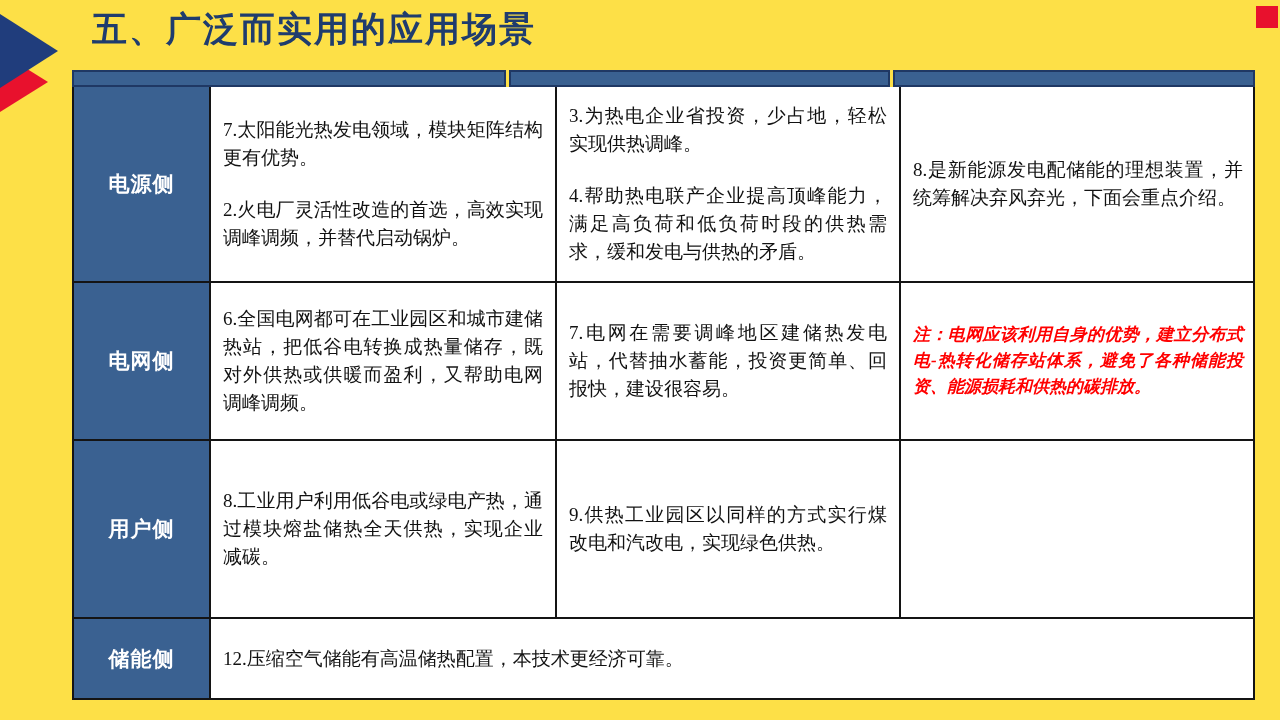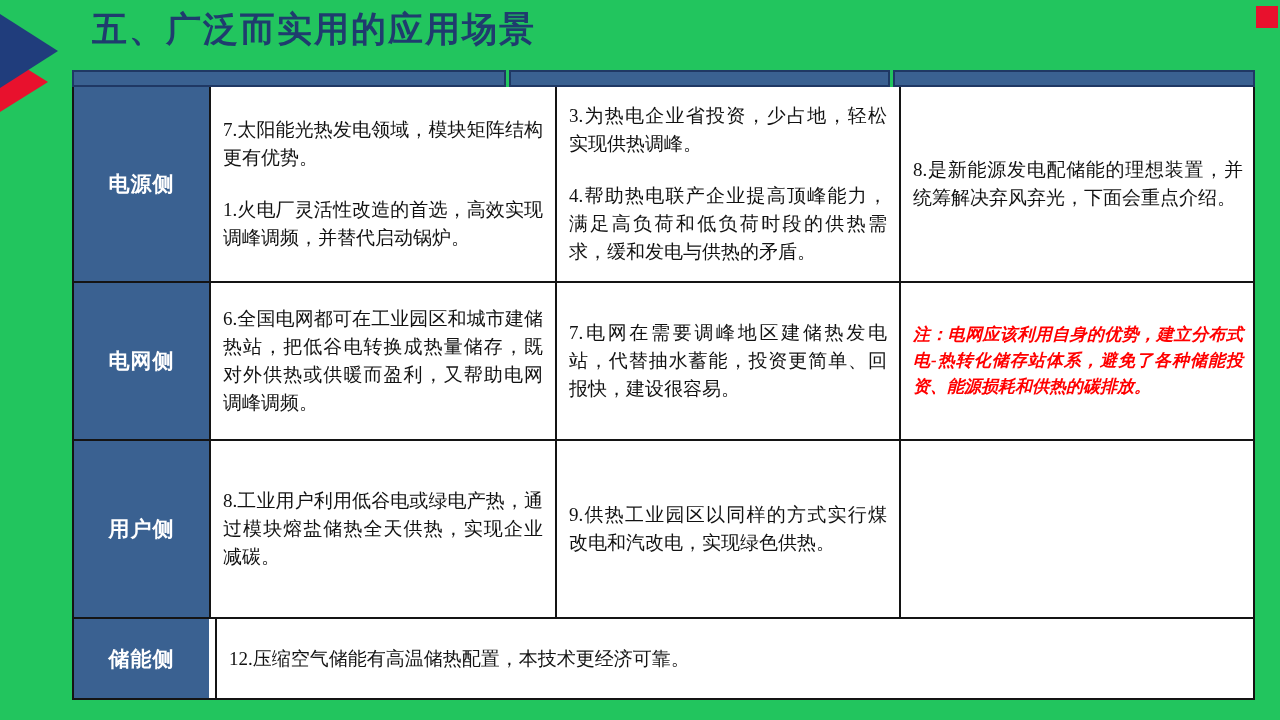--- a/index.html
+++ b/index.html
@@ -1,17 +1,17 @@
 <!DOCTYPE html>
 <html><head>
 <meta charset="utf-8">
 <style>
   html,body{margin:0;padding:0;background:#ffffff;}
   body{width:1280px;height:720px;font-family:"Liberation Serif",serif;}
-  .slide{position:relative;width:1280px;height:720px;background:#22c55e;overflow:hidden;}
+  .slide{position:relative;width:1280px;height:720px;background:#fde047;overflow:hidden;}
 
   
   .logo-red{position:absolute;left:0;top:52px;width:48px;height:60px;background:#e8112d;
             clip-path:polygon(0 0,100% 50%,0 100%);z-index:1;}
   .logo-blue{position:absolute;left:0;top:14px;width:58px;height:74px;background:#203d7c;
              clip-path:polygon(0 0,100% 50%,0 100%);z-index:2;}
 
   
   .corner-square{position:absolute;left:1256px;top:6px;width:22px;height:22px;background:#e8112d;}
 
@@ -21,21 +21,21 @@
   .table-wrap{position:absolute;left:72px;top:70px;width:1183px;}
 
   
   .headerbar{display:flex;gap:3px;height:17px;}
   .headseg{background:#3a6191;border:2px solid #1f3864;box-sizing:border-box;}
   .hs1{width:434px;} .hs2{width:381px;} .hs3{width:362px;}
 
   .tbody{border:2px solid #141414;border-top:none;background:#fff;}
   .trow{display:grid;grid-template-columns:135px 346px 344px 356px;}
   .trow + .trow{border-top:2px solid #141414;}
-  .trow.merged{grid-template-columns:135px 1fr;gap:6px;}
+  .trow.merged{grid-template-columns:135px 1fr;}
   .r-power{height:194px;} .r-grid{height:156px;} .r-user{height:176px;} .r-store{height:79px;}
 
   .cell{border-left:2px solid #141414;box-sizing:border-box;display:flex;flex-direction:column;
         justify-content:center;padding:4px 12px;overflow:hidden;}
   .cell:first-child{border-left:none;}
   .label-cell{background:#3a6191;color:#ffffff;font-weight:bold;font-size:21px;
               align-items:center;justify-content:center;letter-spacing:1px;
               font-family:"Liberation Sans",sans-serif;}
   .cell p{margin:12px 0;font-size:19px;line-height:28px;color:#121212;text-align:justify;}
   .cell.note p{color:#ff0000;font-size:17px;line-height:26px;font-weight:bold;font-style:italic;}
@@ -58,21 +58,21 @@
       <div class="headseg hs2"></div>
       <div class="headseg hs3"></div>
     </div>
 
     <div class="tbody">
 
       <div class="trow r-power">
         <div class="cell label-cell">电源侧</div>
         <div class="cell">
           <p>7.太阳能光热发电领域，模块矩阵结构更有优势。</p>
-          <p>1.火电厂灵活性改造的首选，高效实现调峰调频，并替代启动锅炉。</p>
+          <p>2.火电厂灵活性改造的首选，高效实现调峰调频，并替代启动锅炉。</p>
         </div>
         <div class="cell">
           <p>3.为热电企业省投资，少占地，轻松实现供热调峰。</p>
           <p>4.帮助热电联产企业提高顶峰能力，满足高负荷和低负荷时段的供热需求，缓和发电与供热的矛盾。</p>
         </div>
         <div class="cell">
           <p>8.是新能源发电配储能的理想装置，并统筹解决弃风弃光，下面会重点介绍。</p>
         </div>
       </div>
 

